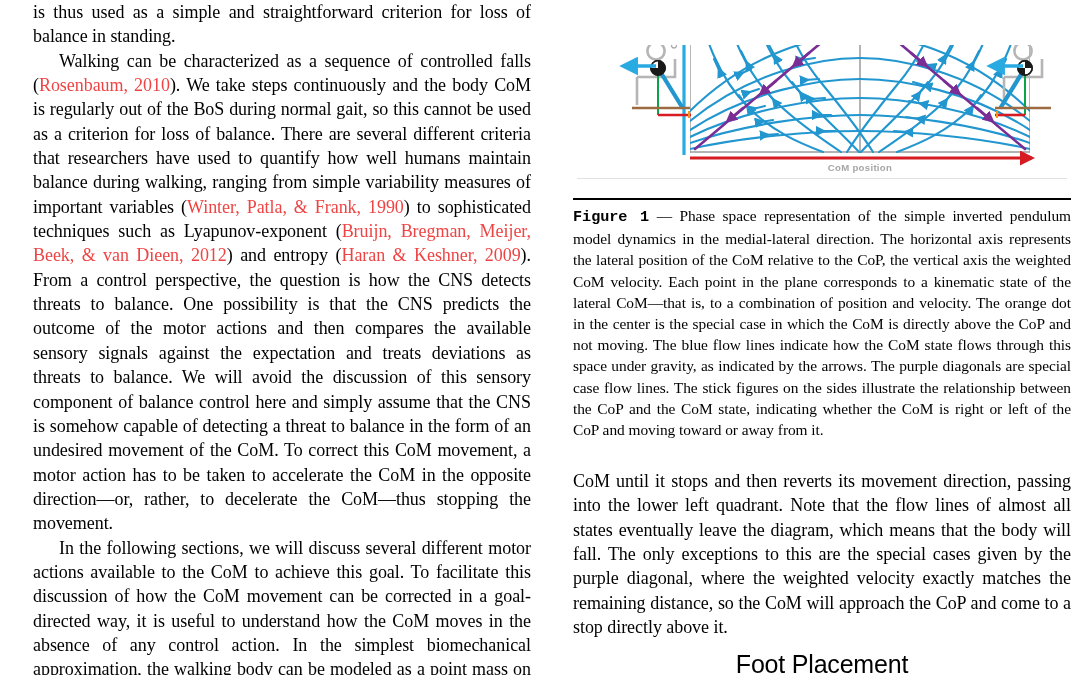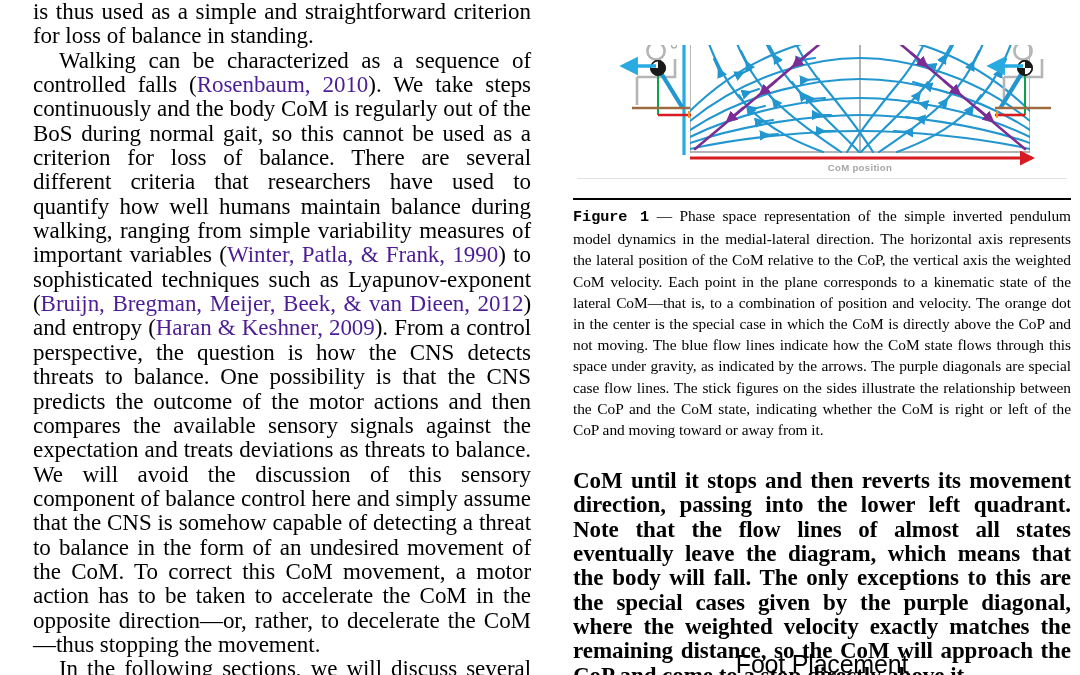--- a/index.html
+++ b/index.html
@@ -23,29 +23,29 @@
   .col {
     position: absolute;
     top: 0;
     width: 498px;
   }
   .col-left  { left: 33px; }
   .col-right { left: 573px; margin-top: 45px; }
 
   p.body-par {
     margin: 0;
-    font-size: 23px;
+    font-size: 18px;
     line-height: 24.35px;
     text-align: justify;
     text-justify: inter-word;
     hyphens: none;
     letter-spacing: -0.05px;
   }
   p.indent { text-indent: 26px; }
-  .cite { color: #4c1d95; }
+  .cite { color: #ef4444; }
 
   
   .figure-wrap {
     position: relative;
     width: 498px;
     height: 140px;
     overflow: hidden;
   }
   .figure-svg { display: block; }
   .fig-hr-light {
@@ -77,21 +77,20 @@
     font-family: Liberation Mono, monospace;
     font-weight: bold;
     font-size: 15.2px;
   }
 
   .rc-body1 {
     position: absolute;
     top: 424px;
     left: 0;
     width: 498px;
-    font-weight: bold;
   }
   h2.section-head {
     position: absolute;
     top: 605px;
     left: 0;
     width: 498px;
     margin: 0;
     text-align: center;
     font-family: "Liberation Sans", "DejaVu Sans", sans-serif;
     font-weight: normal;

